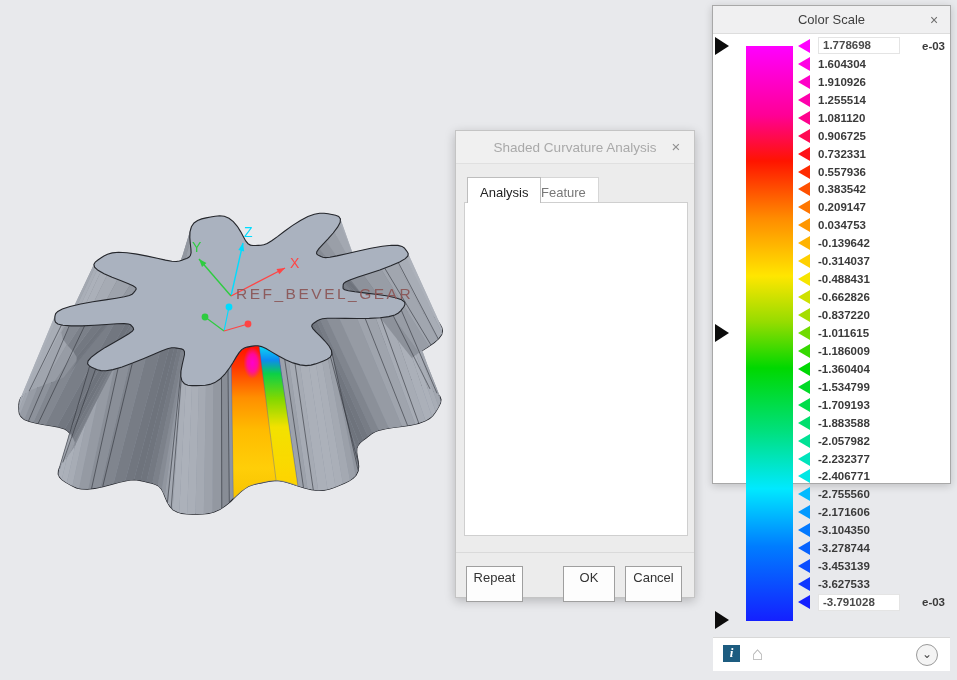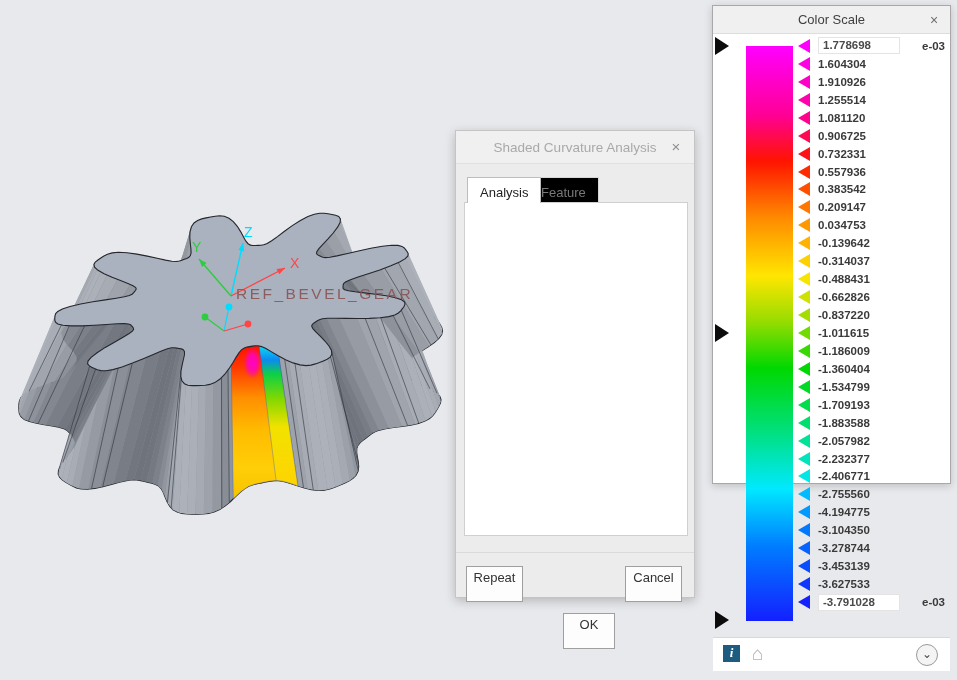--- a/index.html
+++ b/index.html
@@ -14,21 +14,21 @@
   .dialog { position:absolute; left:455px; top:130px; width:240px; height:468px;
             background:#ececec; border:1px solid #c4c4c4;
             box-shadow:0 3px 10px rgba(0,0,0,.22);text-decoration:underline; }
   .dlg-titlebar { position:absolute; left:0; top:0; right:0; height:33px; background:#f0f0f0;
                   border-bottom:1px solid #e0e0e0; display:flex; align-items:center; justify-content:center; }
   .dlg-title { font-size:13.5px; color:#a9a9a9; }
   .dlg-close { position:absolute; right:10px; top:8px; width:16px; height:16px; color:#8f8f8f;
                font-size:15px; line-height:16px; text-align:center; cursor:default; }
   .tab { position:absolute; top:46px; height:26px; padding:2px 12px; font-size:13px; line-height:25px; }
   .tab.active { left:11px; background:#fff; border:1px solid #bdbdbd; border-bottom:none; color:#222; z-index:3; }
-  .tab.inactive { left:72px; background:#000000; border:1px solid #d6d6d6; color:#787878; z-index:1; height:40px; }
+  .tab.inactive { left:72px; background:#ffffff; border:1px solid #d6d6d6; color:#787878; z-index:1; height:40px; }
   .groupbox { position:absolute; left:8px; top:71px; width:224px; height:334px; background:#fff;
               border:1px solid #cfcfcf; z-index:2; }
   .fld-label { position:absolute; font-size:13px; color:#3c3c3c; }
   .fld-label.disabled { color:#a6a6a6; }
   .surface-box { position:absolute; left:81px; top:76px; width:141px; height:41px; background:#edf6e1;
                  border:1px solid #b0b0b0; font-size:12.5px; color:#222; padding:2px 3px;
                  white-space:nowrap; overflow:hidden; }
   .plane-box { position:absolute; left:81px; top:123px; width:141px; height:20px; background:#faf9fe;
                border:1px solid #e2e1ea; }
   .combo { position:absolute; height:24px; background:#fff; border:1px solid #ababab; display:flex; }
@@ -367,21 +367,21 @@
   <div class="info-btn" style="left:196px; top:341px;">i</div>
 
   <div class="combo quick-combo">
     <span class="combo-val">Quick</span>
     <span class="combo-arrow">▾</span>
   </div>
   <div class="name-input">NALYSIS_SHADED_1</div>
 
   <div class="dlg-sep"></div>
   <div class="dlg-btn" style="left:10px; width:57px;">Repeat</div>
-  <div class="dlg-btn" style="left:107px; width:52px;margin-top:47px;">OK</div>
+  <div class="dlg-btn" style="left:107px; width:52px;">OK</div>
   <div class="dlg-btn" style="left:169px; width:57px;">Cancel</div>
 </div>
 
 <div class="cs-panel">
   <div class="cs-titlebar">
     <span class="cs-title">Color Scale</span>
     <span class="cs-close">×</span>
   </div>
   <div class="cs-bar" id="cs-bar" style="background: linear-gradient(rgb(255, 0, 255) 0%, rgb(255, 0, 150) 12%, rgb(255, 20, 0) 20%, rgb(255, 140, 0) 30%, rgb(255, 230, 0) 40%, rgb(150, 220, 0) 48%, rgb(0, 216, 0) 56%, rgb(0, 224, 125) 67%, rgb(0, 233, 255) 77%, rgb(0, 125, 255) 87%, rgb(20, 32, 255) 100%);"></div>
   <div class="cs-rows" id="cs-rows">
@@ -485,21 +485,21 @@
       <div class="cs-row">
         <span class="cs-arrow" style="border-right-color: rgb(0, 231, 229);"></span>
         <span class="cs-val">-2.406771</span>
       </div>
       <div class="cs-row">
         <span class="cs-arrow" style="border-right-color: rgb(0, 187, 255);"></span>
         <span class="cs-val">-2.755560</span>
       </div>
       <div class="cs-row">
         <span class="cs-arrow" style="border-right-color: rgb(0, 153, 255);"></span>
-        <span class="cs-val">-4.194775</span>
+        <span class="cs-val">-2.171606</span>
       </div>
       <div class="cs-row">
         <span class="cs-arrow" style="border-right-color: rgb(1, 121, 255);"></span>
         <span class="cs-val">-3.104350</span>
       </div>
       <div class="cs-row">
         <span class="cs-arrow" style="border-right-color: rgb(6, 99, 255);"></span>
         <span class="cs-val">-3.278744</span>
       </div>
       <div class="cs-row">

